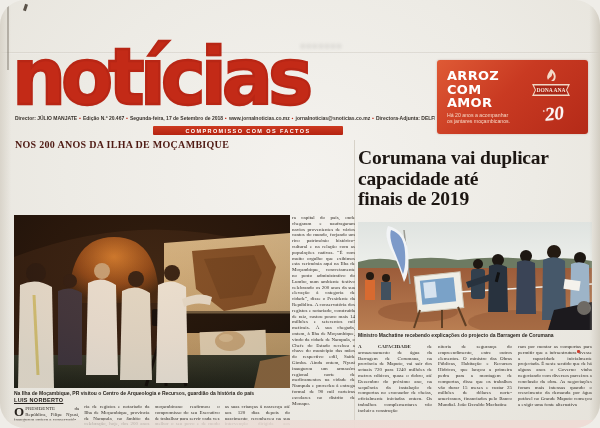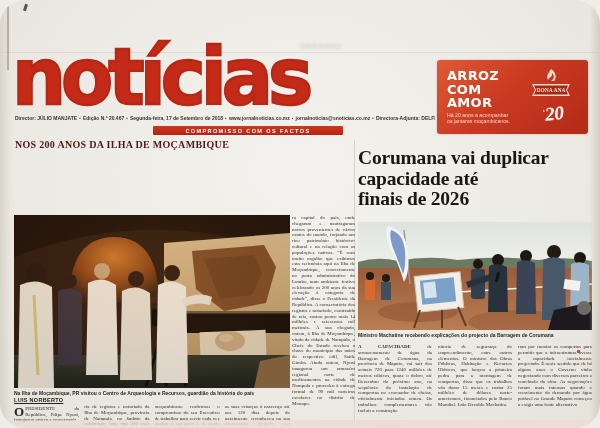--- a/index.html
+++ b/index.html
@@ -135,21 +135,21 @@
       <path d="M6 17.5 L40 17.5 L38 22 L40 26.5 L6 26.5 L8 22 Z" fill="#a82616"></path>
       <text x="23" y="24" text-anchor="middle" font-family="Liberation Serif, serif" font-weight="bold" font-size="5.5" fill="#f8e8da">DONA ANA</text>
     </svg>
     <div class="ad-20"><span class="tick">·</span><span>20</span></div>
   </div>
 
   <div class="kicker-left">NOS 200 ANOS DA ILHA DE MOÇAMBIQUE</div>
 
   <div class="headline-right">Corumana vai duplicar
 capacidade até
-finais de 2026</div>
+finais de 2019</div>
 
   <div class="vrule"></div>
 
   <div class="photo-left">
     <svg width="276" height="173" viewBox="0 0 276 173">
       <defs>
         <radialGradient id="glow1" cx="50%" cy="30%" r="70%">
           <stop offset="0%" stop-color="#d07a2e"></stop>
             <stop offset="60%" stop-color="#8a4518"></stop>
             <stop offset="100%" stop-color="#3a2210"></stop>

